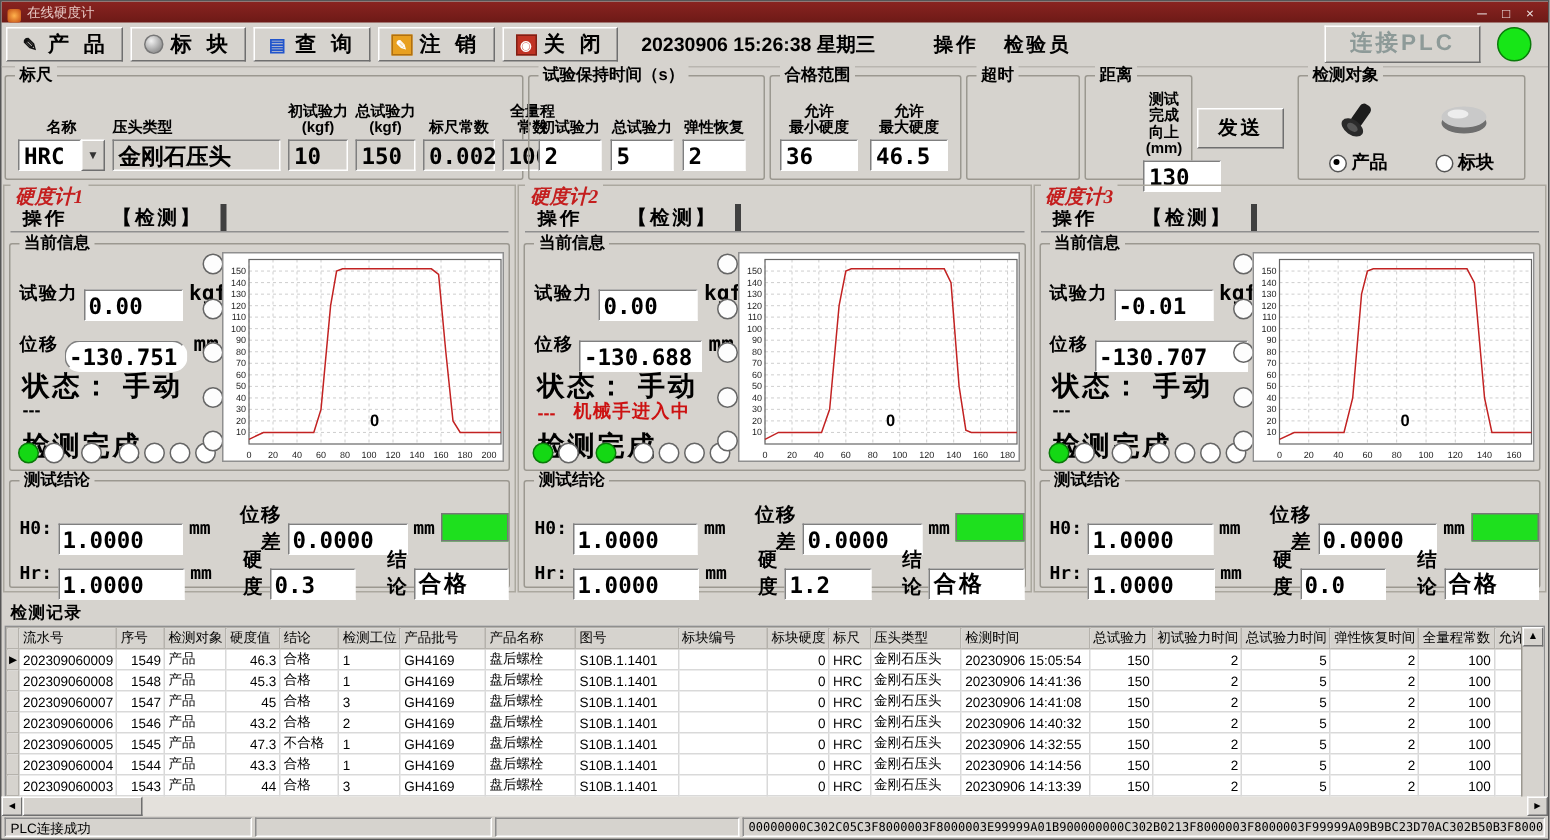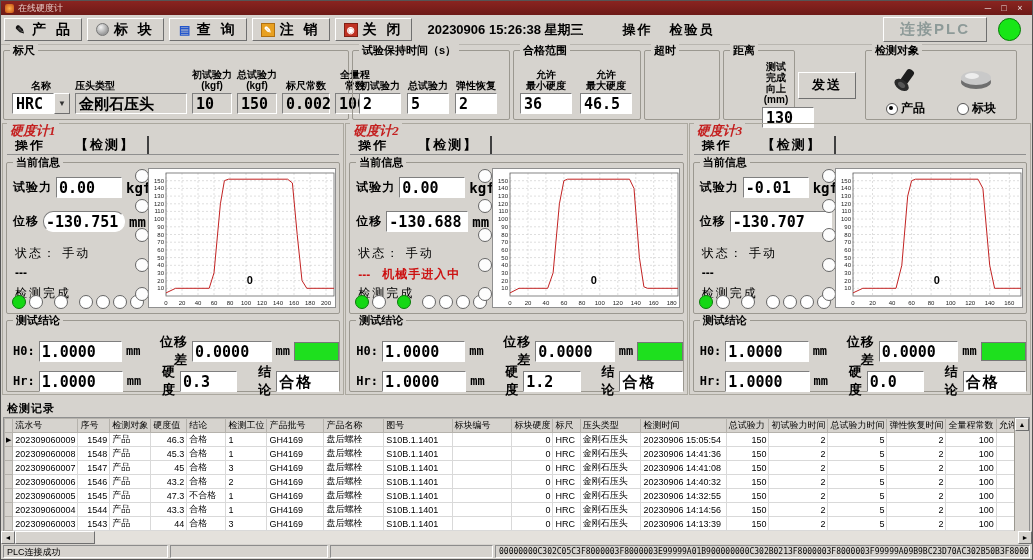--- a/index.html
+++ b/index.html
@@ -1,20 +1,20 @@
 <!DOCTYPE html>
 <html><head>
 <meta charset="utf-8">
 <style>
   html,body{margin:0;padding:0;}
   #app{position:relative;width:1033px;height:560px;background:#d6d3ce;
        font-family:"Liberation Sans","DejaVu Sans",sans-serif;color:#000;overflow:hidden;
        border:1px solid #555;box-sizing:border-box;}
   
-  .titlebar{height:14px;background:linear-gradient(#8a2420,#6d1a17);display:flex;align-items:center;
+  .titlebar{height:14px;background:linear-gradient(#8a2420,#6d1a17);display:flex;align-items:flex-end;
             padding:0 4px;color:#e7c9c5;font-size:9px;}
   .titlebar .app-icon{width:9px;height:9px;background:radial-gradient(#ffb24d,#c24a10);border-radius:2px;margin-right:4px;}
   .titlebar .spacer{flex:1;}
   .winctl{width:16px;text-align:center;color:#e9dede;font-size:9px;line-height:12px;}
   
   .toolbar{height:27px;display:flex;align-items:center;padding:1px 3px;gap:5px;border-bottom:1px solid #b9b6b0;}
   .tbtn{height:23px;min-width:70px;display:flex;align-items:center;justify-content:center;gap:5px;
         background:#d6d3ce;border:1px solid;border-color:#fff #6f6f6f #6f6f6f #fff;
         font-size:14px;font-weight:bold;letter-spacing:3px;padding:0 8px;cursor:pointer;}
   .ticon{font-size:12px;letter-spacing:0;display:inline-block;width:14px;text-align:center;}
@@ -50,29 +50,29 @@
   .rdot{width:10px;height:10px;border-radius:50%;border:1px solid #555;background:#fff;position:relative;}
   .radio.sel .rdot::after{content:"";position:absolute;left:2px;top:2px;width:4px;height:4px;border-radius:50%;background:#000;}
   
   .meters{display:flex;margin:3px 1px 0 1px;height:272px;gap:1px;}
   .meter{position:relative;width:343px;border:1px solid #aba89f;box-sizing:border-box;}
   .meter-title{position:absolute;top:-2px;left:4px;color:#c41f1f;font-weight:bold;font-style:italic;
                font-family:"Liberation Serif","DejaVu Serif",serif;font-size:13px;background:#d6d3ce;padding:0 3px;z-index:3;}
   .tabs{position:absolute;top:11px;left:4px;right:4px;height:19px;border-bottom:1px solid #8f8f8f;
         display:flex;align-items:flex-end;gap:26px;padding-left:6px;font-size:13px;}
   .tab{font-weight:bold;letter-spacing:2px;padding:0 2px;cursor:pointer;}
-  .tab-active{border-right:2px solid #404040;padding-right:12px;}
+  .tab-active{border-right:4px solid #404040;padding-right:12px;}
   .info-group{position:absolute;top:38px;left:3px;right:3px;height:150px;}
   .fr{position:absolute;display:flex;align-items:center;gap:4px;}
   .flabel{font-size:12px;font-weight:bold;letter-spacing:1px;}
   .fvalue{border:1px solid;border-color:#7f7f7f #fff #fff #7f7f7f;background:#fff;
           font-family:"DejaVu Sans Mono","Liberation Mono",monospace;font-weight:bold;font-size:15px;
-          height:21px;line-height:20px;padding:0 2px;box-sizing:border-box;}
+          height:21px;line-height:20px;padding:0 2px;box-sizing:border-box;margin-top:16px;}
   .funit{font-size:14px;font-weight:bold;font-family:"DejaVu Sans Mono",monospace;}
-  .statusline{font-size:12px;font-weight:normal;letter-spacing:2px;}
+  .statusline{font-size:18px;font-weight:bold;letter-spacing:2px;}
   .dashes{font-size:12px;font-weight:bold;}
   .redtxt{color:#cc1111;font-size:12px;font-weight:bold;margin-left:8px;letter-spacing:1px;}
   .lights{position:absolute;left:5px;bottom:4px;display:flex;align-items:center;}
   .light{width:12px;height:12px;border-radius:50%;border:1px solid #666;background:#fff;}
   .light.on{background:#14d814;border-color:#0a7a0a;}
   .circle-col{position:absolute;left:128px;top:6px;height:132px;display:flex;flex-direction:column;justify-content:space-between;}
   .cc{width:12px;height:12px;border-radius:50%;border:1px solid #666;background:#fdfdfd;}
   .chartbox{position:absolute;right:3px;top:5px;width:188px;height:140px;}
   .result-group{position:absolute;left:3px;right:3px;top:196px;height:70px;}
   .rrow{position:absolute;display:flex;align-items:center;gap:4px;left:6px;}

